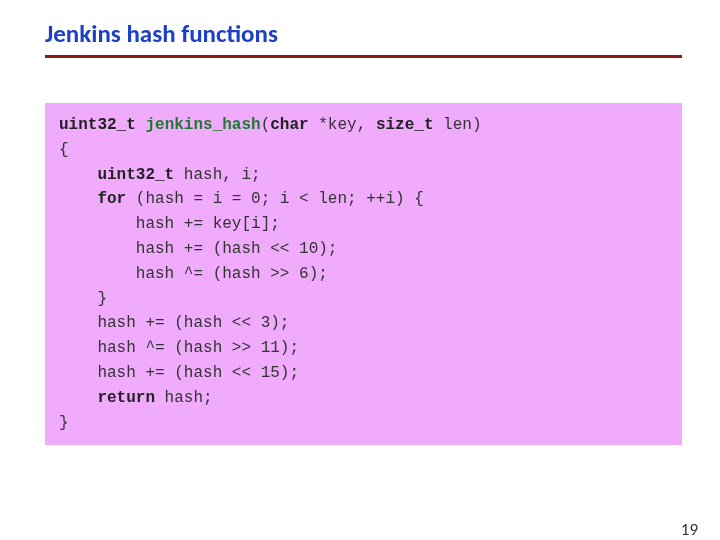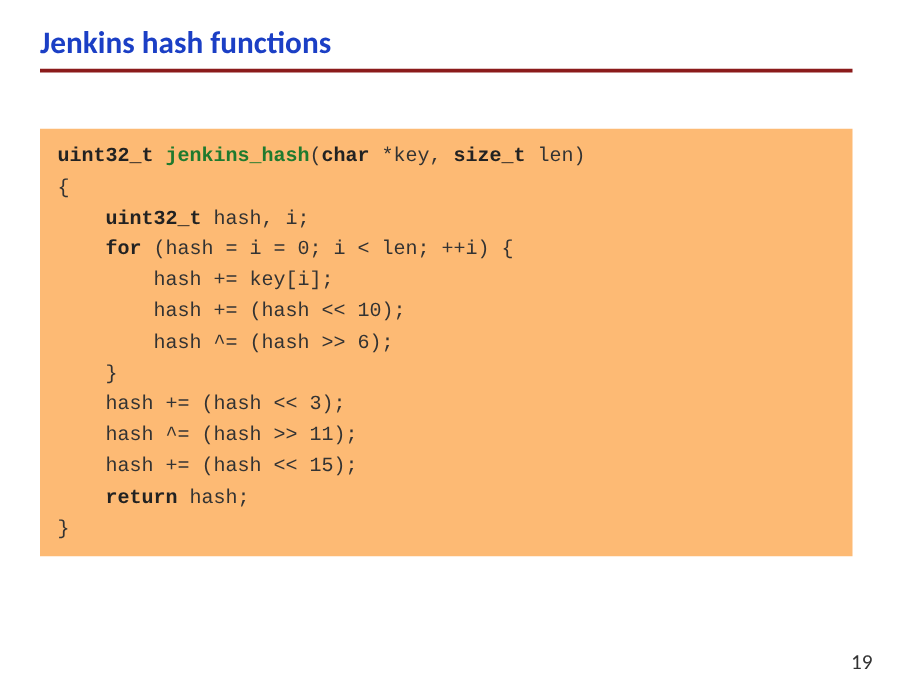--- a/index.html
+++ b/index.html
@@ -6,38 +6,38 @@
     margin: 0;
     padding: 0;
     width: 720px;
     height: 540px;
     background: #ffffff;
     font-family: Calibri, Arial, sans-serif;
     position: relative;
     overflow: hidden;
   }
   .slide {
-    padding: 18px 38px 0 32px;
+    padding: 18px 38px 0 45px;
     box-sizing: border-box;
     height: 100%;
     position: relative;
   }
   .title {
     color: #1b3fc5;
     font-weight: 700;
     font-size: 25px;
     margin: 0 0 6px 0;
   }
   .hr {
     border: none;
     border-top: 3px solid #8b1b1b;
     margin: 0 0 14px 0;
   }
   .codebox {
-    background: #fdba74;
+    background: #f0abfc;
     padding: 10px 14px 10px 14px;
     font-family: Consolas, "Courier New", monospace;
     font-size: 16px;
     line-height: 1.55;
     color: #333;
     white-space: pre;
     margin-top: 45px;
   }
   .kw { font-weight: 700; color: #222; }
   .fn { color: #1f7a2e; font-weight: 700; }

